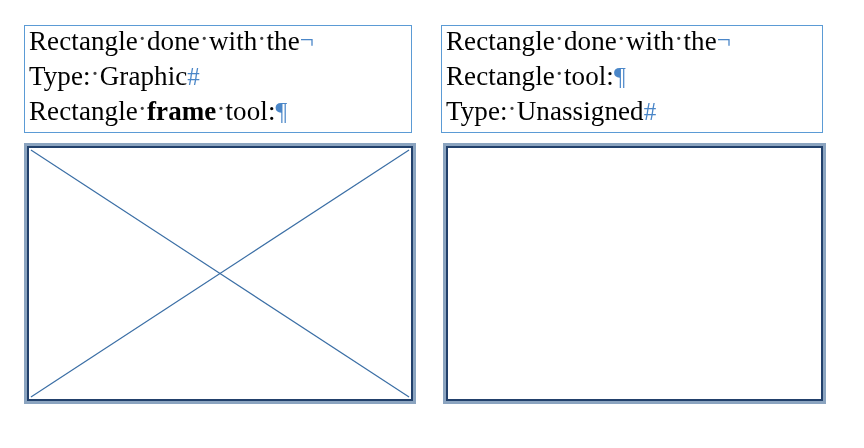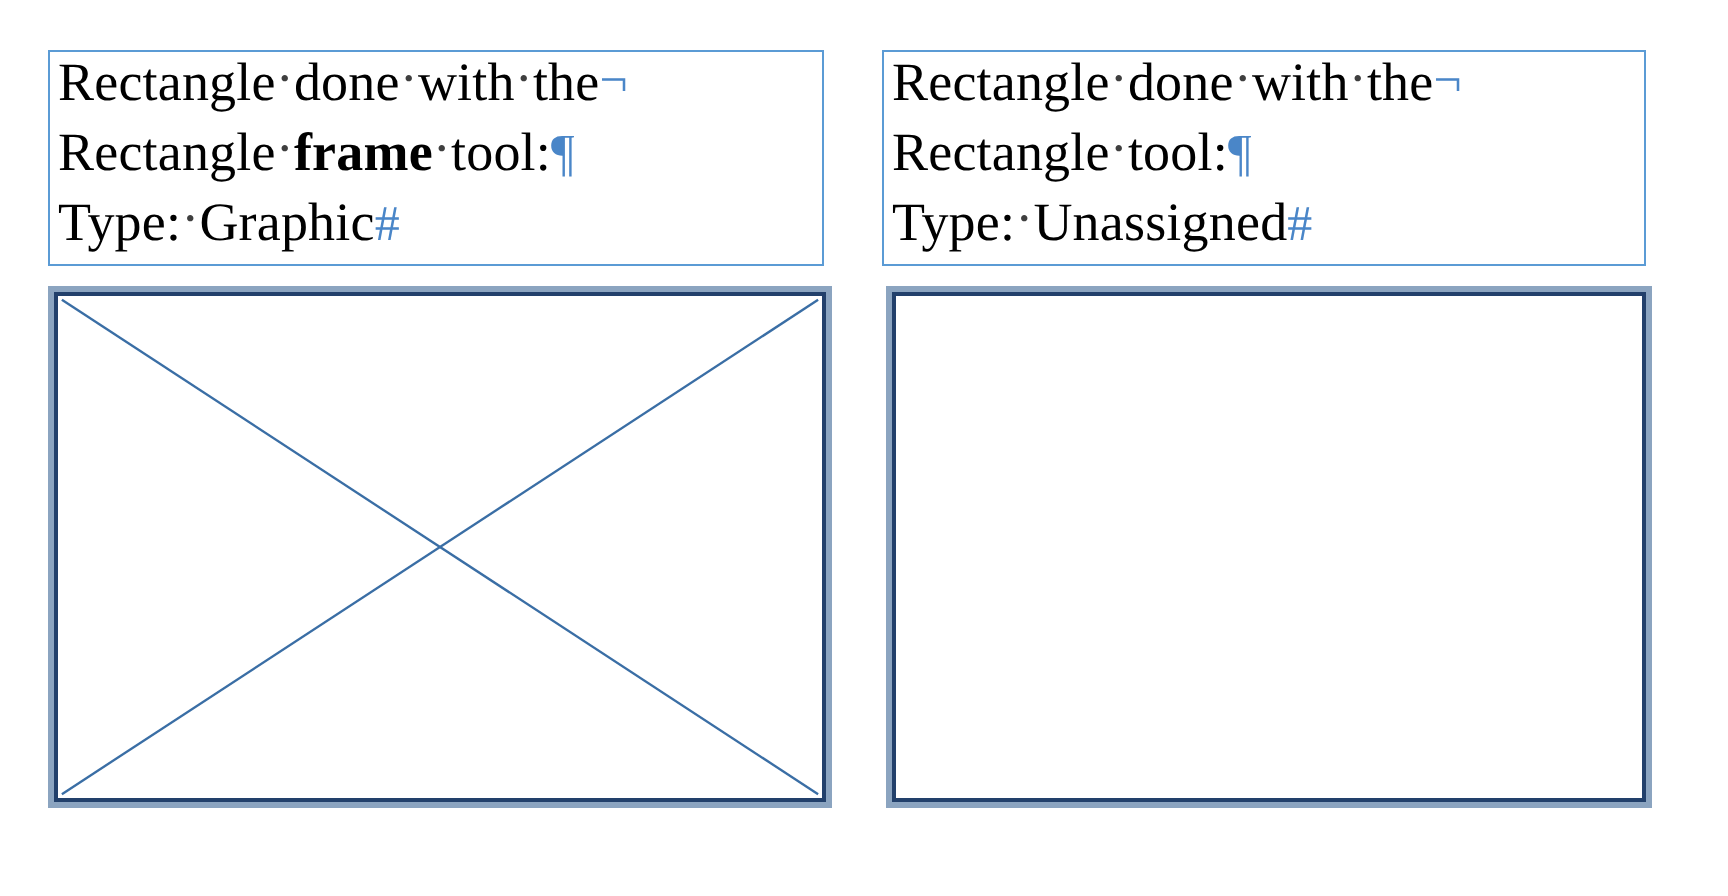--- a/index.html
+++ b/index.html
@@ -96,24 +96,24 @@
 <body>
 
 <div class="canvas">
 
   <div class="text-frame text-frame-left">
     <div class="story">
       <div class="line">
         <span>Rectangle</span><span class="space-dot">·</span><span>done</span><span class="space-dot">·</span><span>with</span><span class="space-dot">·</span><span>the</span><span class="hidden-char mark-break">¬</span>
       </div>
       <div class="line">
-        <span>Rectangle</span><span class="space-dot">·</span><span class="bold">frame</span><span class="space-dot">·</span><span>tool:</span><span class="hidden-char mark-pilcrow">¶</span>
+        <span>Type:</span><span class="space-dot">·</span><span>Graphic</span><span class="hidden-char mark-eos">#</span>
       </div>
       <div class="line">
-        <span>Type:</span><span class="space-dot">·</span><span>Graphic</span><span class="hidden-char mark-eos">#</span>
+        <span>Rectangle</span><span class="space-dot">·</span><span class="bold">frame</span><span class="space-dot">·</span><span>tool:</span><span class="hidden-char mark-pilcrow">¶</span>
       </div>
     </div>
   </div>
 
   <div class="text-frame text-frame-right">
     <div class="story">
       <div class="line">
         <span>Rectangle</span><span class="space-dot">·</span><span>done</span><span class="space-dot">·</span><span>with</span><span class="space-dot">·</span><span>the</span><span class="hidden-char mark-break">¬</span>
       </div>
       <div class="line">

